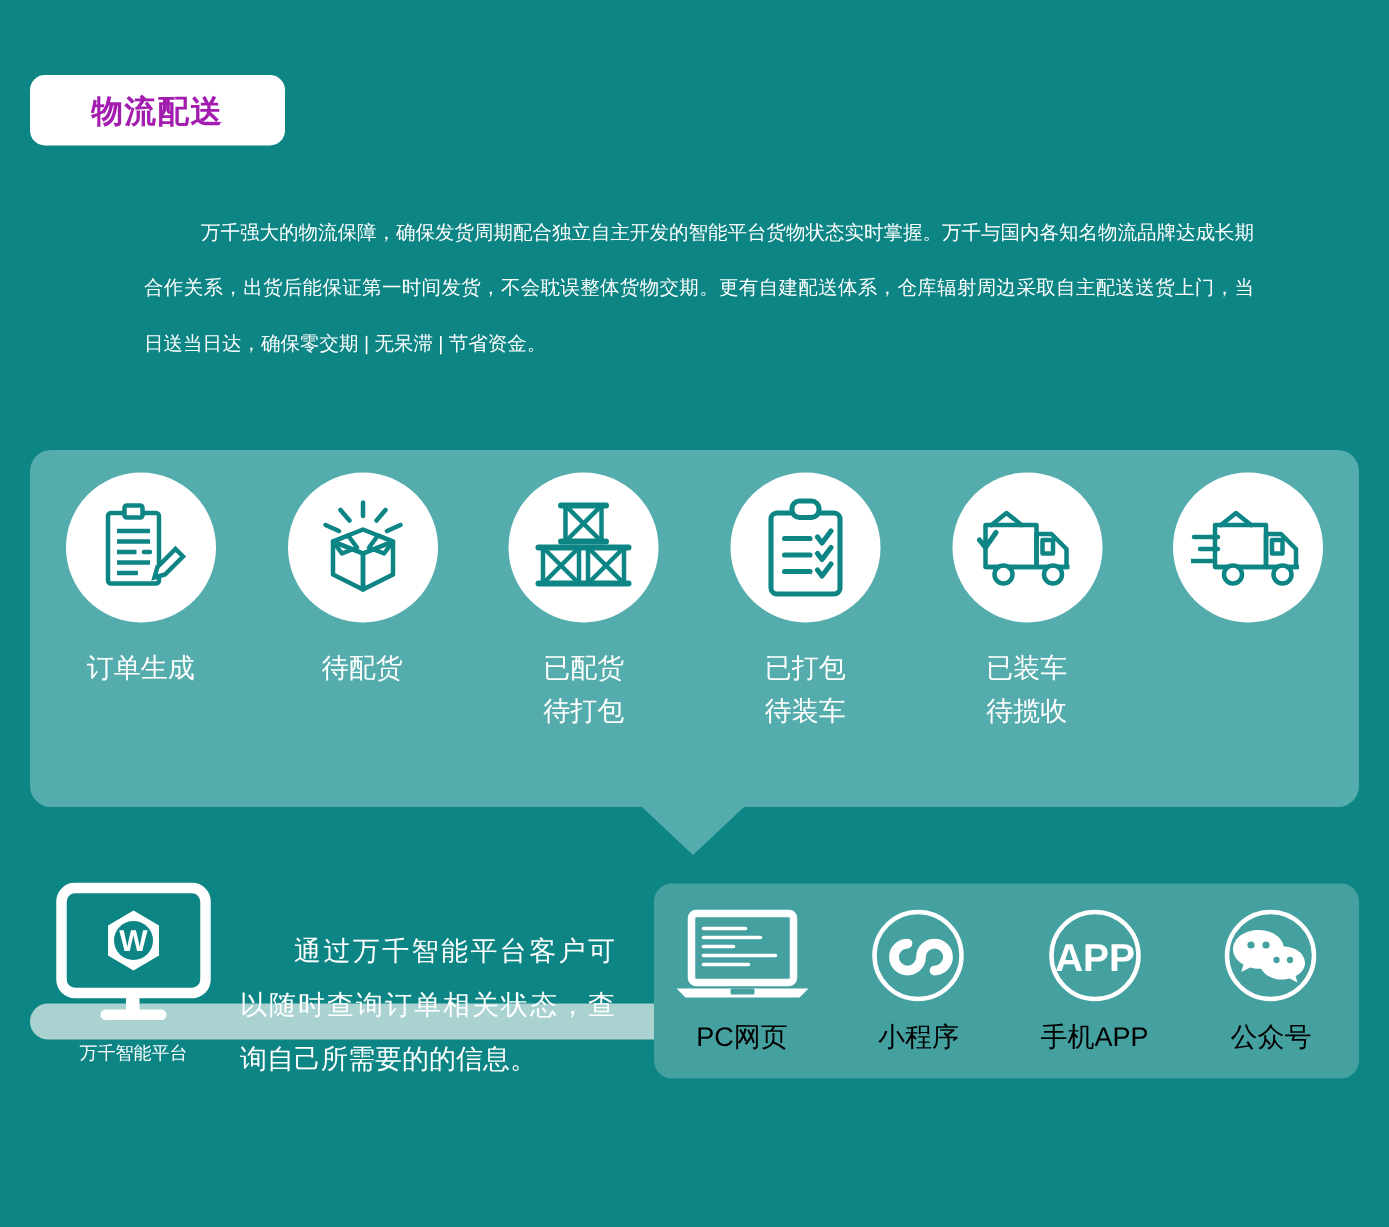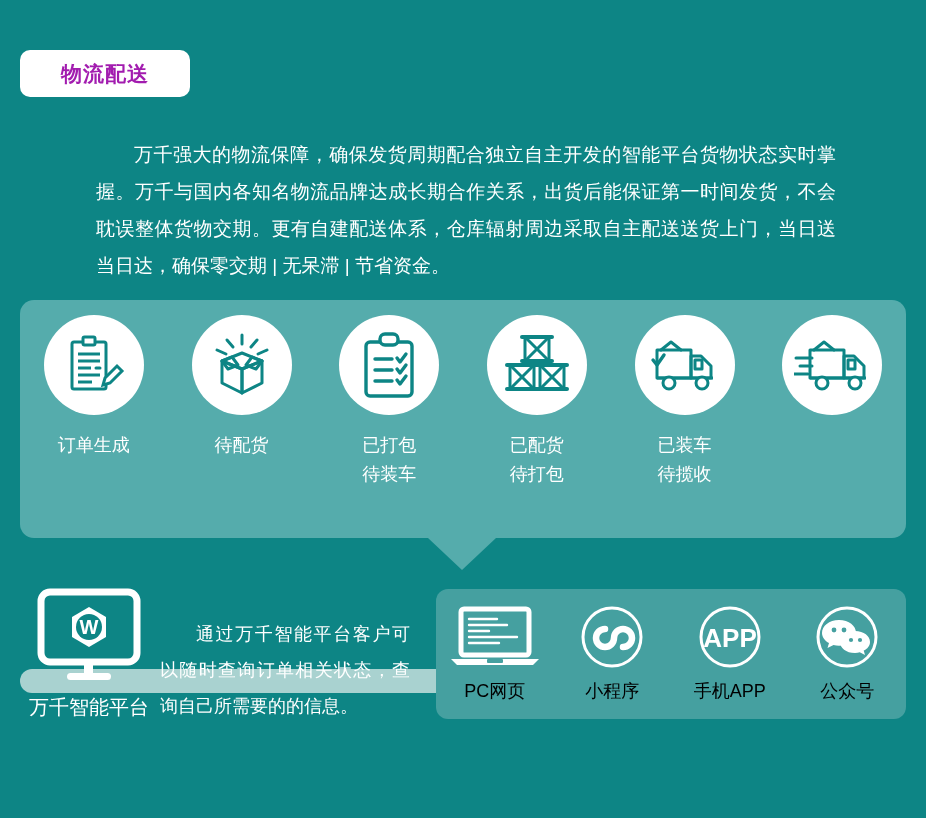--- a/index.html
+++ b/index.html
@@ -20,21 +20,21 @@
     background:#ffffff;border-radius:10px;
     display:flex;align-items:center;justify-content:center;
   }
   .title-badge .t{
     color:#a21caf;font-size:21px;font-weight:bold;letter-spacing:1px;
   }
 
   
   .intro{
     position:absolute;left:96px;top:136px;width:740px;
-    color:#ffffff;font-size:19px;line-height:37px;
+    color:#ffffff;font-size:13px;line-height:37px;
     text-indent:38px;text-align:justify;
   }
 
   
   .steps-panel{
     position:absolute;left:20px;top:300px;width:886px;height:238px;
     background:#55acac;border-radius:14px;
   }
   .rail{
     position:absolute;left:0px;top:369px;width:884px;height:24px;
@@ -62,21 +62,21 @@
     margin-top:16px;color:#ffffff;font-size:18px;line-height:29px;
     text-align:center;white-space:pre-line;font-weight:normal;
   }
 
   
   .platform{
     position:absolute;left:37px;top:588px;width:104px;
     display:flex;flex-direction:column;align-items:center;
   }
   .platform .pf-label{
-    margin-top:10px;color:#ffffff;font-size:20px;white-space:nowrap;
+    margin-top:10px;color:#ffffff;font-size:12px;white-space:nowrap;
   }
   .bottom-text{
     position:absolute;left:160px;top:616px;width:250px;
     color:#ffffff;font-size:18px;line-height:36px;text-align:justify;
     text-indent:36px;
   }
 
   .channels{
     position:absolute;left:436px;top:589px;width:470px;height:130px;
     background:#45a0a0;border-radius:12px;
@@ -141,40 +141,20 @@
             <line x1="59" y1="19" x2="50" y2="23" stroke-linecap="round"></line>
             <path d="M14 30 L34 22 L54 30 L34 38 Z"></path>
             <path d="M14 30 L14 52 L34 62 L34 38 Z"></path>
             <path d="M54 30 L54 52 L34 62 L34 38 Z"></path>
             <path d="M24 26 L30 34 L20 38 L14 30 Z"></path>
             <path d="M44 26 L38 34 L48 38 L54 30 Z"></path>
           </svg>
         </span>
       </div>
       <div class="step-label">待配货</div>
-    </div>
-
-    <div class="step">
-      <div class="bubble">
-        <span>
-          <svg width="62" height="68" viewBox="0 0 62 68" fill="none" stroke="#0d8585" stroke-width="3.4" stroke-linejoin="round">
-            <rect x="8" y="11" width="46" height="54" rx="4"></rect>
-            <path d="M23 11 V9 a4 4 0 0 1 4-4 h8 a4 4 0 0 1 4 4 v2" fill="#fff"></path>
-            <rect x="22" y="3" width="18" height="11" rx="5" fill="#fff"></rect>
-            <line x1="17" y1="28" x2="34" y2="28" stroke-linecap="round"></line>
-            <line x1="17" y1="39" x2="34" y2="39" stroke-linecap="round"></line>
-            <line x1="17" y1="50" x2="34" y2="50" stroke-linecap="round"></line>
-            <polyline points="39,27 42,31 48,23" stroke-linecap="round"></polyline>
-            <polyline points="39,38 42,42 48,34" stroke-linecap="round"></polyline>
-            <polyline points="39,49 42,53 48,45" stroke-linecap="round"></polyline>
-          </svg>
-        </span>
-      </div>
-      <div class="step-label">已打包
-待装车</div>
     </div>
 
     <div class="step">
       <div class="bubble">
         <span>
           <svg width="70" height="66" viewBox="0 0 70 66" fill="none" stroke="#0d8585" stroke-width="3" stroke-linejoin="round">
             <rect x="23" y="5" width="24" height="24"></rect>
             <line x1="23" y1="5" x2="47" y2="29"></line>
               <line x1="47" y1="5" x2="23" y2="29"></line>
             <line x1="20" y1="5" x2="50" y2="5" stroke-width="4" stroke-linecap="round"></line>
@@ -190,20 +170,40 @@
           </svg>
         </span>
       </div>
       <div class="step-label">已配货
 待打包</div>
     </div>
 
     <div class="step">
       <div class="bubble">
         <span>
+          <svg width="62" height="68" viewBox="0 0 62 68" fill="none" stroke="#0d8585" stroke-width="3.4" stroke-linejoin="round">
+            <rect x="8" y="11" width="46" height="54" rx="4"></rect>
+            <path d="M23 11 V9 a4 4 0 0 1 4-4 h8 a4 4 0 0 1 4 4 v2" fill="#fff"></path>
+            <rect x="22" y="3" width="18" height="11" rx="5" fill="#fff"></rect>
+            <line x1="17" y1="28" x2="34" y2="28" stroke-linecap="round"></line>
+            <line x1="17" y1="39" x2="34" y2="39" stroke-linecap="round"></line>
+            <line x1="17" y1="50" x2="34" y2="50" stroke-linecap="round"></line>
+            <polyline points="39,27 42,31 48,23" stroke-linecap="round"></polyline>
+            <polyline points="39,38 42,42 48,34" stroke-linecap="round"></polyline>
+            <polyline points="39,49 42,53 48,45" stroke-linecap="round"></polyline>
+          </svg>
+        </span>
+      </div>
+      <div class="step-label">已打包
+待装车</div>
+    </div>
+
+    <div class="step">
+      <div class="bubble">
+        <span>
           <svg width="72" height="58" viewBox="0 0 72 58" fill="none" stroke="#0d8585" stroke-width="3" stroke-linejoin="round">
             <path d="M12 14 L22 6 L32 14" stroke-linecap="round"></path>
             <rect x="8" y="14" width="34" height="28"></rect>
             <path d="M42 20 h10 l10 10 v12 H42 Z"></path>
             <line x1="8" y1="42" x2="64" y2="42"></line>
             <circle cx="20" cy="47" r="6" fill="#fff"></circle>
             <circle cx="53" cy="47" r="6" fill="#fff"></circle>
             <rect x="46" y="24" width="7" height="9"></rect>
             <polyline points="4,24 8,29 15,19" stroke-linecap="round" stroke-width="3.4"></polyline>
           </svg>

